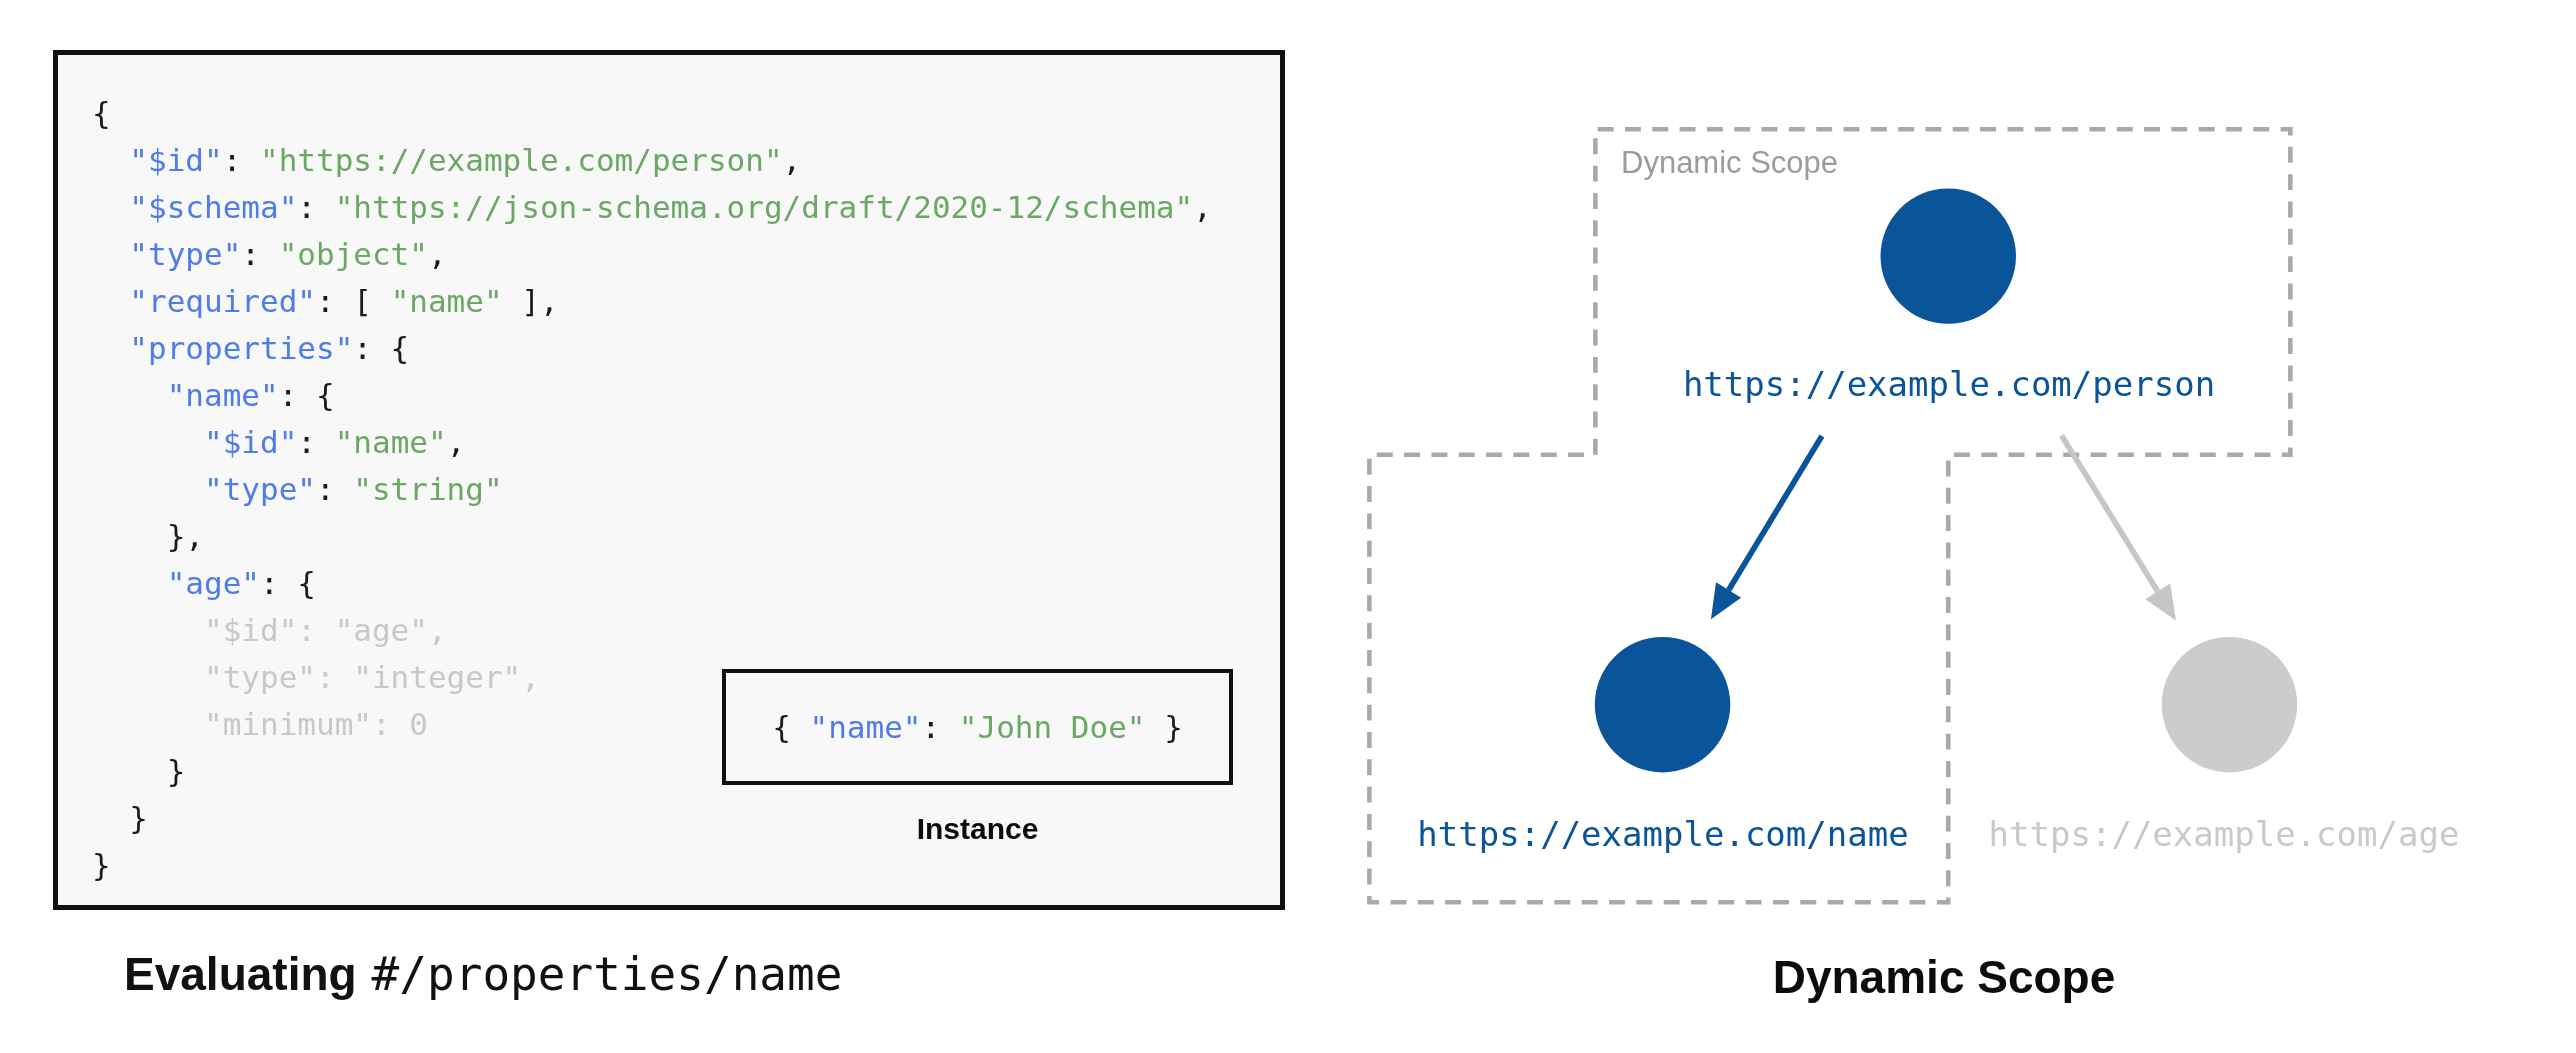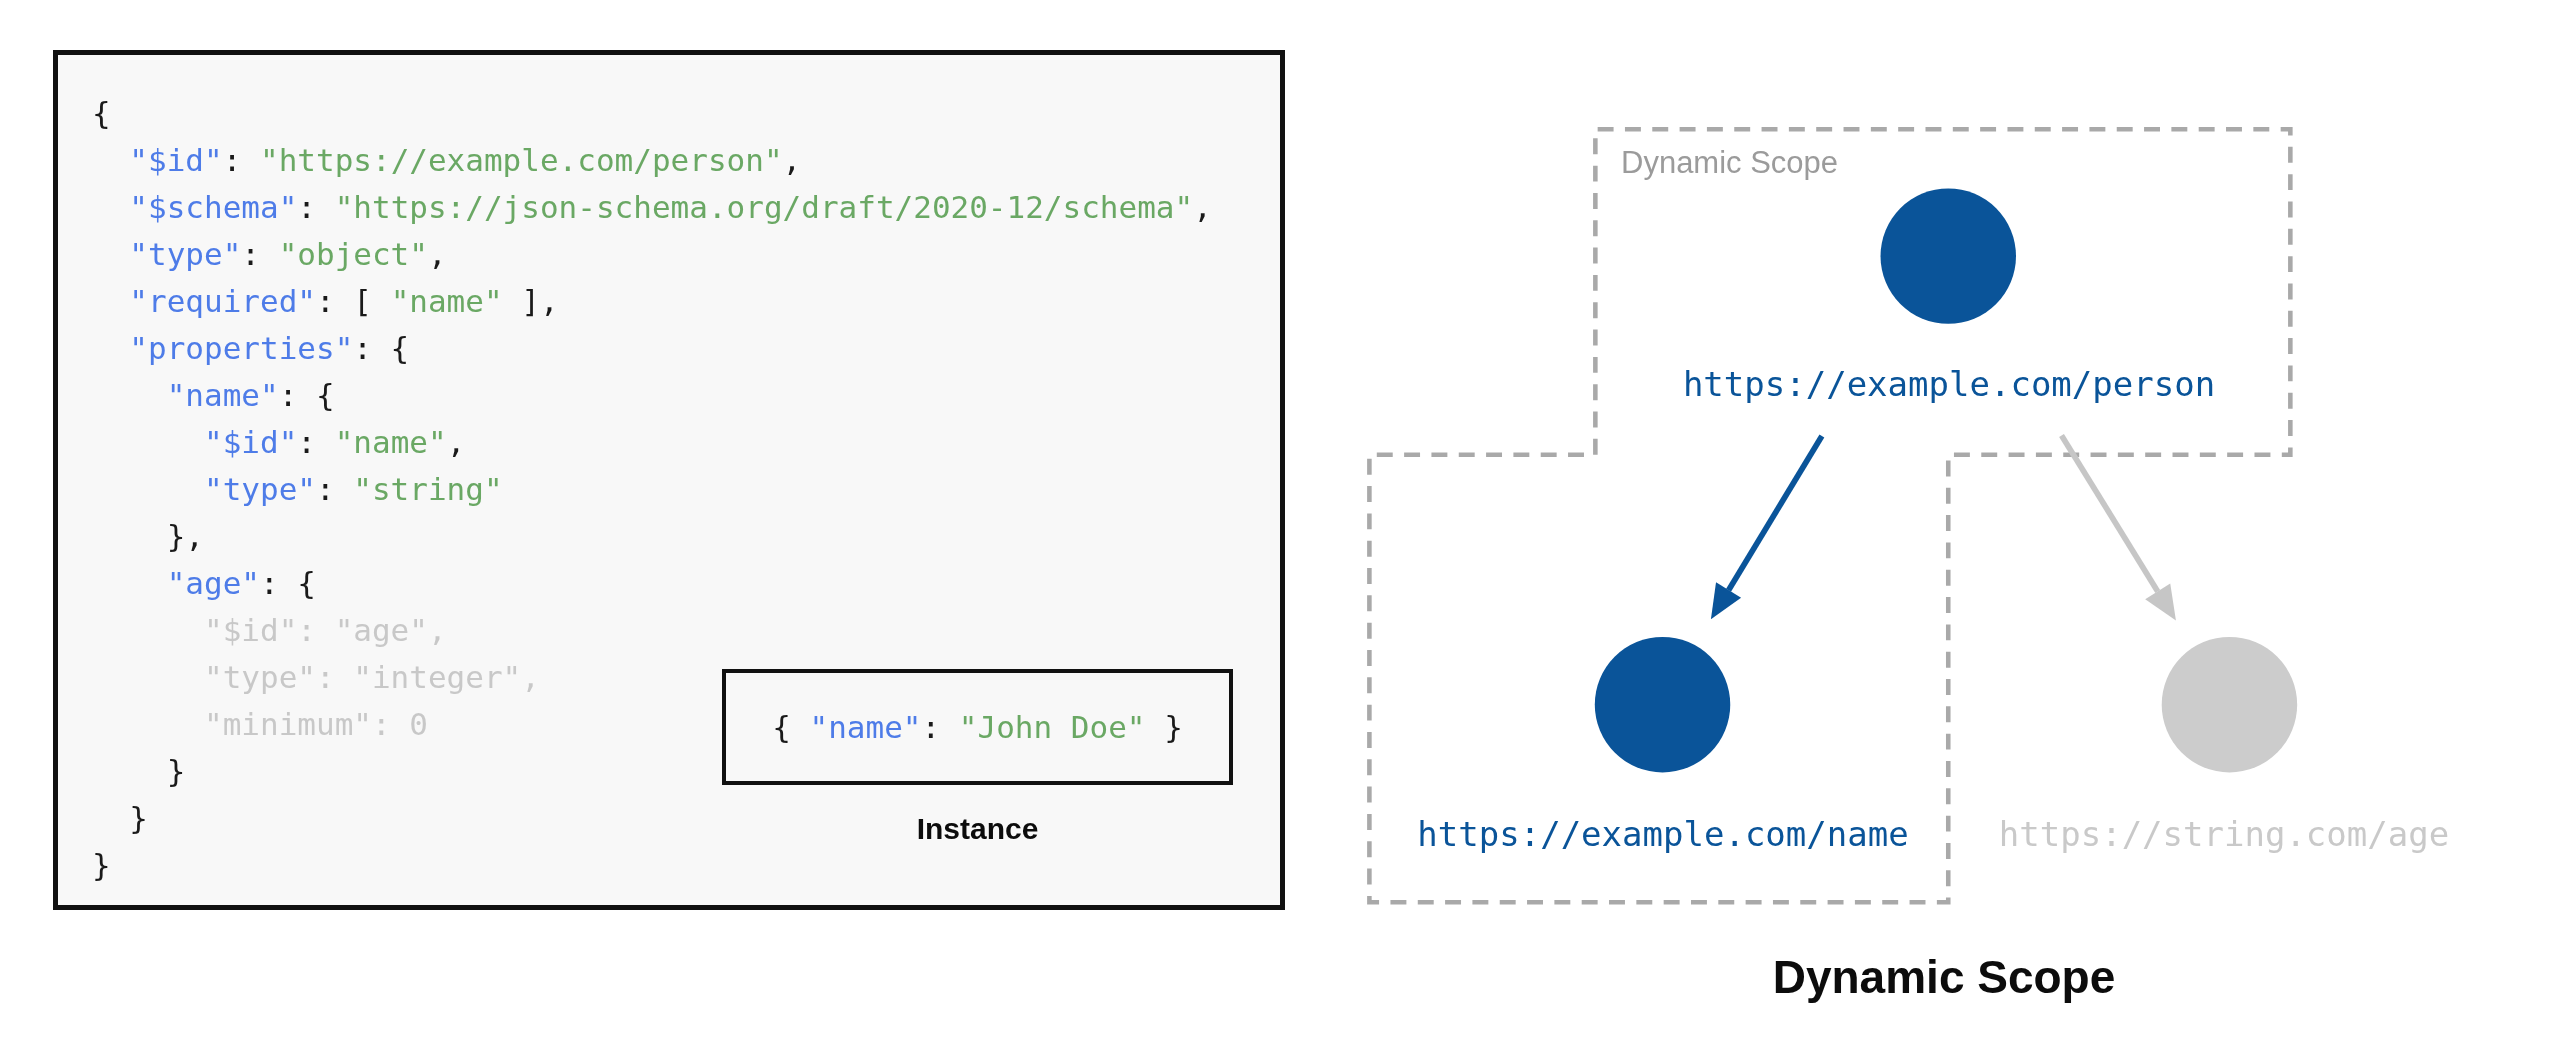--- a/index.html
+++ b/index.html
@@ -76,36 +76,40 @@
 
   <section id="schema-box">
     <div class="code"><div class="code-line"><span class="c-p">{</span></div><div class="code-line"><span class="c-p">  </span><span class="c-k">"$id"</span><span class="c-p">: </span><span class="c-s">"https://example.com/person"</span><span class="c-p">,</span></div><div class="code-line"><span class="c-p">  </span><span class="c-k">"$schema"</span><span class="c-p">: </span><span class="c-s">"https://json-schema.org/draft/2020-12/schema"</span><span class="c-p">,</span></div><div class="code-line"><span class="c-p">  </span><span class="c-k">"type"</span><span class="c-p">: </span><span class="c-s">"object"</span><span class="c-p">,</span></div><div class="code-line"><span class="c-p">  </span><span class="c-k">"required"</span><span class="c-p">: [ </span><span class="c-s">"name"</span><span class="c-p"> ],</span></div><div class="code-line"><span class="c-p">  </span><span class="c-k">"properties"</span><span class="c-p">: {</span></div><div class="code-line"><span class="c-p">    </span><span class="c-k">"name"</span><span class="c-p">: {</span></div><div class="code-line"><span class="c-p">      </span><span class="c-k">"$id"</span><span class="c-p">: </span><span class="c-s">"name"</span><span class="c-p">,</span></div><div class="code-line"><span class="c-p">      </span><span class="c-k">"type"</span><span class="c-p">: </span><span class="c-s">"string"</span></div><div class="code-line"><span class="c-p">    },</span></div><div class="code-line"><span class="c-p">    </span><span class="c-k">"age"</span><span class="c-p">: {</span></div><div class="code-line"><span class="c-d">      "$id": "age",</span></div><div class="code-line"><span class="c-d">      "type": "integer",</span></div><div class="code-line"><span class="c-d">      "minimum": 0</span></div><div class="code-line"><span class="c-p">    }</span></div><div class="code-line"><span class="c-p">  }</span></div><div class="code-line"><span class="c-p">}</span></div></div>
 
     <div id="instance-box">
       <span><span class="c-p">{ </span><span class="c-k">"name"</span><span class="c-p">: </span><span class="c-s">"John Doe"</span><span class="c-p"> }</span></span>
     </div>
     <div id="instance-label">Instance</div>
   </section>
 
+  <div id="left-caption">
+    <span class="cap-bold">Evaluating</span>
+    <span class="cap-mono">#/properties/name</span>
+  </div>
 
   <svg id="diagram-svg" viewBox="0 0 4524 1850" xmlns="http://www.w3.org/2000/svg">
     <path d="M 2802 799 L 2802 227 L 4023 227 L 4023 799 L 3422 799 L 3422 1585 L 2405 1585 L 2405 799 L 2802 799" fill="none" stroke-width="8" stroke-dasharray="28 20" stroke="#a9a9a9"></path>
 
     <line x1="3200" y1="766" x2="3036" y2="1037" stroke-width="10" stroke="#0a5499"></line>
     <polygon points="3005,1088 3014,1023 3058,1050" fill="#0a5499"></polygon>
 
     <line x1="3621" y1="765" x2="3790" y2="1039" stroke-width="10" stroke="#c6c6c6"></line>
     <polygon points="3822,1090 3768,1053 3812,1025" fill="#c6c6c6"></polygon>
 
     <circle cx="3422" cy="450" r="119" fill="#0a5499"></circle>
     <circle cx="2920" cy="1238" r="119" fill="#0a5499"></circle>
     <circle cx="3916" cy="1238" r="119" fill="#cccccc"></circle>
   </svg>
 
   <div id="scope-label" style="color: rgb(155, 155, 155);">Dynamic Scope</div>
 
   <div id="name-label" class="node-label" style="color: rgb(10, 84, 153);">https://example.com/name</div>
   <div id="person-label" class="node-label" style="color: rgb(10, 84, 153);">https://example.com/person</div>
-  <div id="age-label" class="node-label" style="color: rgb(201, 201, 201);">https://string.com/age</div>
+  <div id="age-label" class="node-label" style="color: rgb(201, 201, 201);">https://example.com/age</div>
 
   <div id="diagram-caption">Dynamic Scope</div>
 </div>
 
 
 </body></html>

